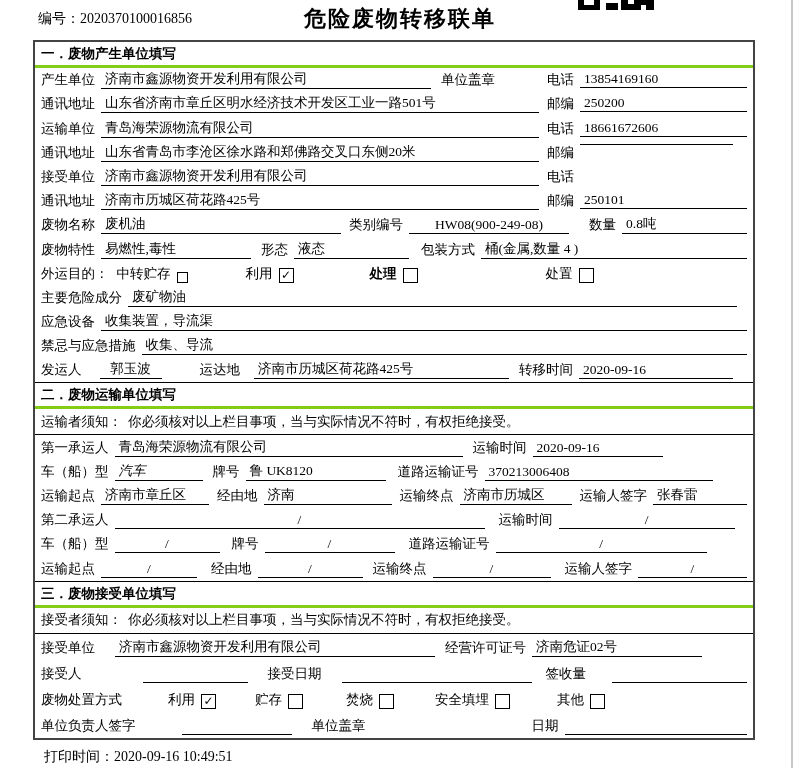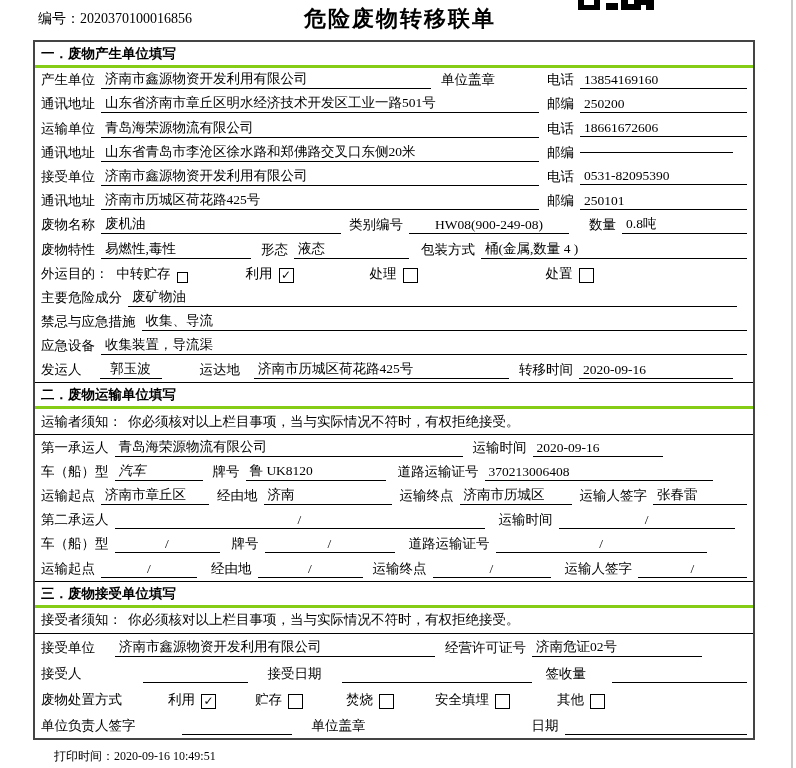--- a/index.html
+++ b/index.html
@@ -18,27 +18,27 @@
   .sec-header{height:23px;line-height:23px;font-weight:bold;padding-left:6px;
               border-bottom:3px solid #84cc16;font-size:13.5px;}
   .row{display:flex;align-items:flex-end;height:24.2px;padding:0 6px 3px 6px;box-sizing:border-box;}
   .row-tall{height:26px;}
   .notice{height:26px;border-bottom:1px solid #000;align-items:center;padding-bottom:0;}
   .lbl{white-space:nowrap;margin-right:6px;flex:none;}
   .u{border-bottom:1px solid #000;white-space:nowrap;padding:0 4px;flex:none;box-sizing:border-box;overflow:hidden;}
   .grow{flex:1 1 auto;}
   .sp{flex:1 1 auto;}
   .c{text-align:center;}
-  .rcol{display:flex;align-items:center;width:200px;flex:none;}
+  .rcol{display:flex;align-items:flex-start;width:200px;flex:none;}
   .cb{display:inline-block;width:13px;height:13px;border:1px solid #000;margin-left:6px;
       text-align:center;line-height:12px;font-size:12px;vertical-align:-1px;flex:none;
       font-family:"DejaVu Sans",sans-serif;}
   .cb.small{width:9px;height:9px;vertical-align:0;}
   .opt{white-space:nowrap;flex:none;}
-  .printtime{position:absolute;left:54px;top:748px;font-size:12px;}
+  .printtime{position:absolute;left:44px;top:748px;font-size:14px;}
 </style>
 </head>
 <body>
 
 <div class="page">
   <div class="page-edge"></div>
 
   <div class="topbar">
     <div class="serial"><span>编号：</span><span>2020370100016856</span></div>
     <div class="doc-title">危险废物转移联单</div>
@@ -93,21 +93,20 @@
           <span class="lbl">邮编</span>
           <span class="u grow" style="margin-right:14px;"></span>
         </div>
       </div>
 
       <div class="row">
         <span class="lbl">接受单位</span>
         <span class="u grow" style="margin-right:8px;">济南市鑫源物资开发利用有限公司</span>
         <div class="rcol">
           <span class="lbl">电话</span>
-          <span class="u grow">0531-82095390</span>
         </div>
       </div>
 
       <div class="row">
         <span class="lbl">通讯地址</span>
         <span class="u grow" style="margin-right:8px;">济南市历城区荷花路425号</span>
         <div class="rcol">
           <span class="lbl">邮编</span>
           <span class="u grow">250101</span>
         </div>
@@ -130,39 +129,39 @@
         <span class="lbl" style="margin-left:12px;">包装方式</span>
         <span class="u grow">桶(金属,数量 4 )</span>
       </div>
 
       <div class="row">
         <span class="lbl">外运目的：</span>
         <span class="opt" style="margin-left:2px;">中转贮存</span>
         <span class="cb small"></span>
         <span class="opt" style="margin-left:58px;">利用</span>
         <span class="cb">✓</span>
-        <span class="opt" style="margin-left:76px;">处理</span>
+        <span class="opt" style="margin-left:76px;font-weight:bold;">处理</span>
         <span class="cb"></span>
         <span class="opt" style="margin-left:128px;">处置</span>
         <span class="cb"></span>
       </div>
 
       <div class="row">
         <span class="lbl">主要危险成分</span>
         <span class="u grow" style="margin-right:10px;">废矿物油</span>
       </div>
 
       <div class="row">
+        <span class="lbl">应急设备</span>
+        <span class="u grow">收集装置，导流渠</span>
+      </div>
+
+      <div class="row">
         <span class="lbl">禁忌与应急措施</span>
         <span class="u grow">收集、导流</span>
-      </div>
-
-      <div class="row">
-        <span class="lbl">应急设备</span>
-        <span class="u grow">收集装置，导流渠</span>
       </div>
 
       <div class="row">
         <span class="lbl">发运人</span>
         <span class="u c" style="width:62px;margin-left:12px;">郭玉波</span>
         <span class="lbl" style="margin-left:38px;">运达地</span>
         <span class="u" style="width:255px;margin-left:8px;">济南市历城区荷花路425号</span>
         <span class="lbl" style="margin-left:10px;">转移时间</span>
         <span class="u grow" style="margin-right:14px;">2020-09-16</span>
       </div>

